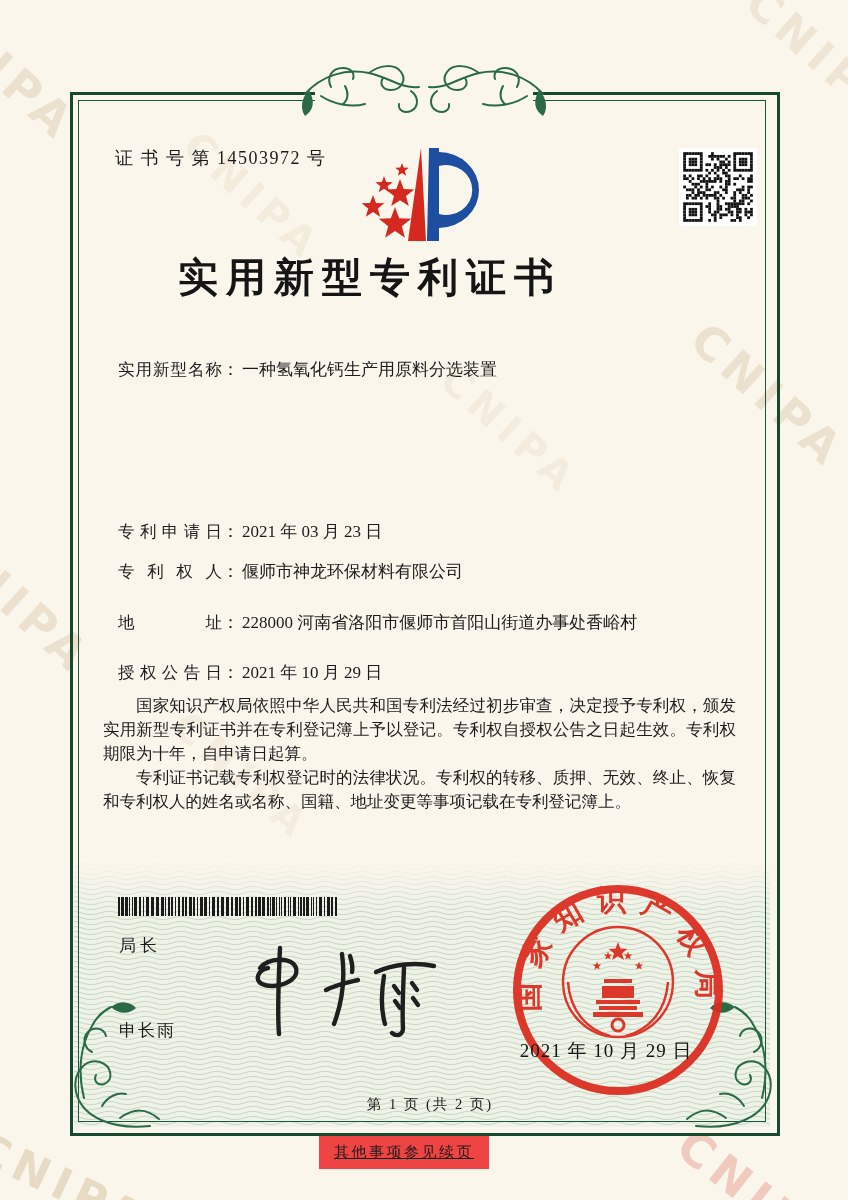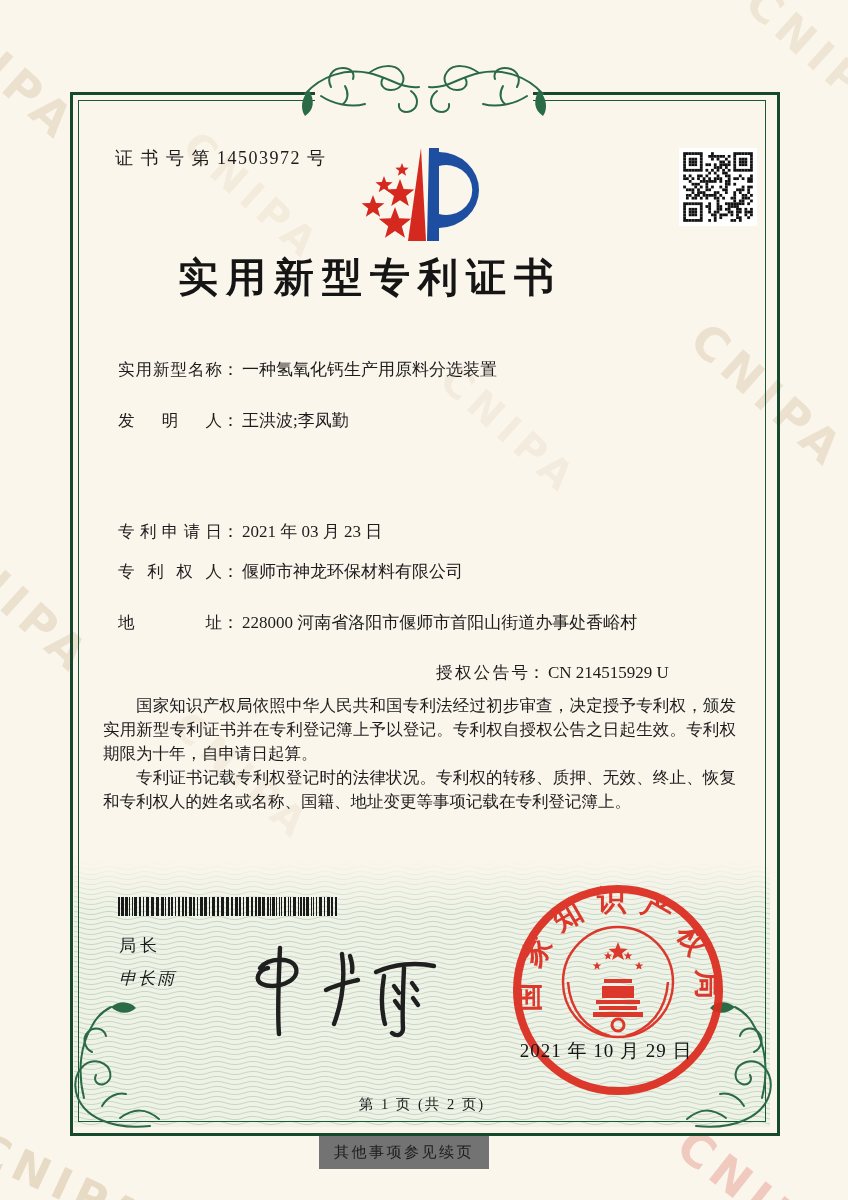--- a/index.html
+++ b/index.html
@@ -28,33 +28,33 @@
   .flabel2{display:inline-block;width:92px;font-size:16.5px;text-align:justify;text-align-last:justify;}
   .fvalue{margin-left:3px;}
   
   .bodytext{position:absolute;left:103px;top:694px;width:633px;font-size:16.5px;line-height:24px;
             text-align:justify;}
   .bodytext p{margin:0;text-indent:2em;}
   
   .barcode{position:absolute;left:118px;top:897px;}
   
   .officer-title{position:absolute;left:119px;top:934px;font-size:17px;letter-spacing:4px;}
-  .officer-name{position:absolute;left:119px;top:967px;font-size:17px;letter-spacing:2px;font-style:italic;}
+  .officer-name{position:absolute;left:119px;top:1019px;font-size:17px;letter-spacing:2px;}
   .sig{position:absolute;left:246px;top:938px;}
   
   .seal{position:absolute;left:506px;top:878px;}
   .sealtxt{font-size:29px;font-weight:bold;fill:#dc2b1e;letter-spacing:13px;
            font-family:"Liberation Serif","DejaVu Serif",serif;}
   .sealdate{position:absolute;left:508px;top:1038px;width:196px;text-align:center;
             font-size:19px;letter-spacing:1px;color:#141414;}
   
-  .pagefoot{position:absolute;left:70px;top:1095px;width:704px;text-align:center;
+  .pagefoot{position:absolute;left:78px;top:1095px;width:704px;text-align:center;
             font-size:14.5px;letter-spacing:2px;}
   .contnote{position:absolute;left:404px;top:1136px;transform:translateX(-50%);
-            background:#737373;padding:7px 15px;font-size:15px;letter-spacing:2.5px;white-space:nowrap;}
+            background:#ef4444;padding:7px 15px;font-size:15px;letter-spacing:2.5px;white-space:nowrap;text-decoration:underline;}
   .green-orn{stroke:#2a6b45;stroke-width:2;fill:none;stroke-linecap:round;}
 </style>
 </head>
 <body>
 
 <div class="page">
 
   <span class="wm" style="left:-55px;top:-18px;font-size:47px;transform:rotate(42deg);">CNIPA</span>
   <span class="wm" style="left:770px;top:-24px;font-size:44px;transform:rotate(42deg);color:rgba(208,186,152,.28);">CNIPA</span>
   <span class="wm" style="left:716px;top:312px;font-size:46px;transform:rotate(42deg);">CNIPA</span>
@@ -479,34 +479,31 @@
         <rect x="18" y="24" width="1" height="1" fill="#111"></rect>
         <rect x="20" y="24" width="1" height="1" fill="#111"></rect>
       </g>
   </svg>
 
   <div class="title">实用新型专利证书</div>
 
   <div class="frow" style="top:358px;">
     <span class="flabel">实用新型名称</span><span>：</span><span class="fvalue">一种氢氧化钙生产用原料分选装置</span>
   </div>
-  <div class="frow" style="top:409px;">
-    <span class="flabel">发明人</span><span>：</span><span class="fvalue">王洪波;李凤勤</span>
-  </div>
   <div class="frow" style="top:510px;margin-top:10px;">
     <span class="flabel">专利申请日</span><span>：</span><span class="fvalue">2021 年 03 月 23 日</span>
   </div>
   <div class="frow" style="top:560px;">
     <span class="flabel">专利权人</span><span>：</span><span class="fvalue">偃师市神龙环保材料有限公司</span>
   </div>
   <div class="frow" style="top:611px;">
     <span class="flabel">地址</span><span>：</span><span class="fvalue">228000 河南省洛阳市偃师市首阳山街道办事处香峪村</span>
   </div>
-  <div class="frow2" style="top:661px;">
-    <span class="flabel2">授权公告号</span><span>：</span><span class="fvalue">CN 214515929 U</span>
+  <div class="frow" style="top:661px;">
+    <span class="flabel">授权公告日</span><span>：</span><span class="fvalue">2021 年 10 月 29 日</span>
   </div>
 
   <div class="bodytext">
     <p>国家知识产权局依照中华人民共和国专利法经过初步审查，决定授予专利权，颁发实用新型专利证书并在专利登记簿上予以登记。专利权自授权公告之日起生效。专利权期限为十年，自申请日起算。</p>
     <p>专利证书记载专利权登记时的法律状况。专利权的转移、质押、无效、终止、恢复和专利权人的姓名或名称、国籍、地址变更等事项记载在专利登记簿上。</p>
   </div>
 
   <svg class="barcode" width="224" height="19">
     <g id="barcode-bars">
         <rect x="0" y="0" width="2" height="19" fill="#1a1a1a"></rect>

